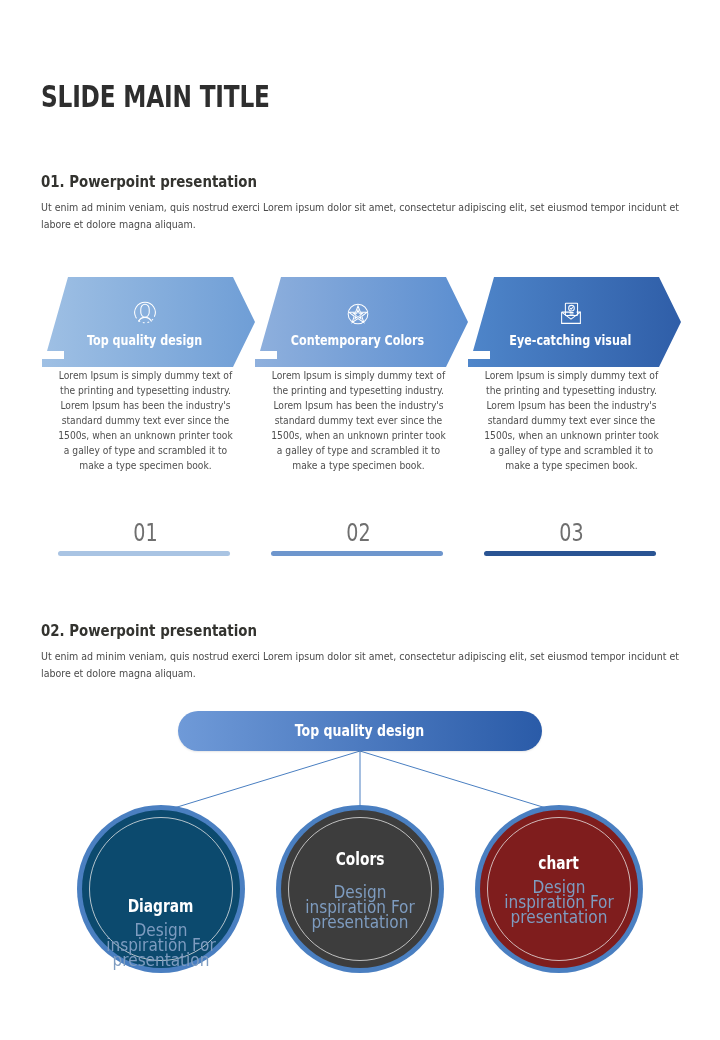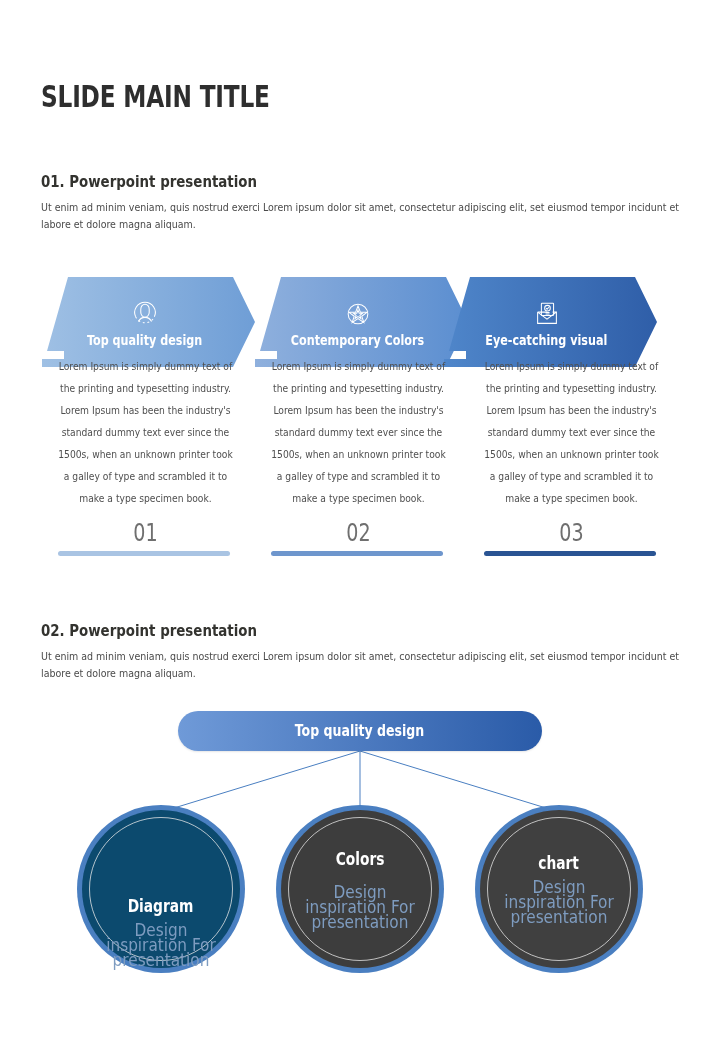--- a/index.html
+++ b/index.html
@@ -69,21 +69,21 @@
     height: 90px;
   }
   .arrow-col {
     position: absolute;
     top: 0;
     width: 213px;
     height: 90px;
   }
   .arrow-col.c1 { left: 42px; }
   .arrow-col.c2 { left: 255px; text-align: right; }
-  .arrow-col.c3 { left: 444px; text-align: right; }
+  .arrow-col.c3 { left: 468px; text-align: right; }
 
   .arrow-shape {
     position: absolute;
     inset: 0;
     width: 100%;
     height: 100%;
   }
   .arrow-content {
     position: absolute;
     left: 0; right: 22px;
@@ -105,25 +105,25 @@
     font-size: 13.5px;
     font-weight: 700;
     color: #ffffff;
     white-space: nowrap;
     transform: scaleX(0.92);
   }
 
   
   .col-text {
     position: absolute;
-    top: 356px;
+    top: 368px;
     width: 175px;
     font-family: "DejaVu Sans Condensed", "Liberation Sans Narrow", "Liberation Sans", sans-serif;
     font-size: 10.2px;
-    line-height: 22px;
+    line-height: 15px;
     color: #4f4f4f;
     text-align: center;
   }
   .col-text.c1 { left: 58px; }
   .col-text.c2 { left: 271px; }
   .col-text.c3 { left: 484px; }
 
   
   .num {
     position: absolute;
@@ -334,18 +334,18 @@
   </div>
 
   <div class="circle k1" style="background: #0c4a6e; box-shadow: rgb(74, 127, 193) 0px 0px 0px 5px; justify-content: flex-end;">
     <div class="circle-title">Diagram</div>
     <div class="circle-sub" style="color: rgb(126, 156, 192);">Design inspiration For presentation</div>
   </div>
   <div class="circle k2" style="background: rgb(61, 61, 61); box-shadow: rgb(74, 127, 193) 0px 0px 0px 5px; gap: 9px;">
     <div class="circle-title">Colors</div>
     <div class="circle-sub" style="color: rgb(126, 156, 192);">Design inspiration For presentation</div>
   </div>
-  <div class="circle k3" style="background: #404040; box-shadow: rgb(74, 127, 193) 0px 0px 0px 5px;">
+  <div class="circle k3" style="background: #7f1d1d; box-shadow: rgb(74, 127, 193) 0px 0px 0px 5px;">
     <div class="circle-title">chart</div>
     <div class="circle-sub" style="color: rgb(126, 156, 192);">Design inspiration For presentation</div>
   </div>
 
 </div>
 
 </body></html>

